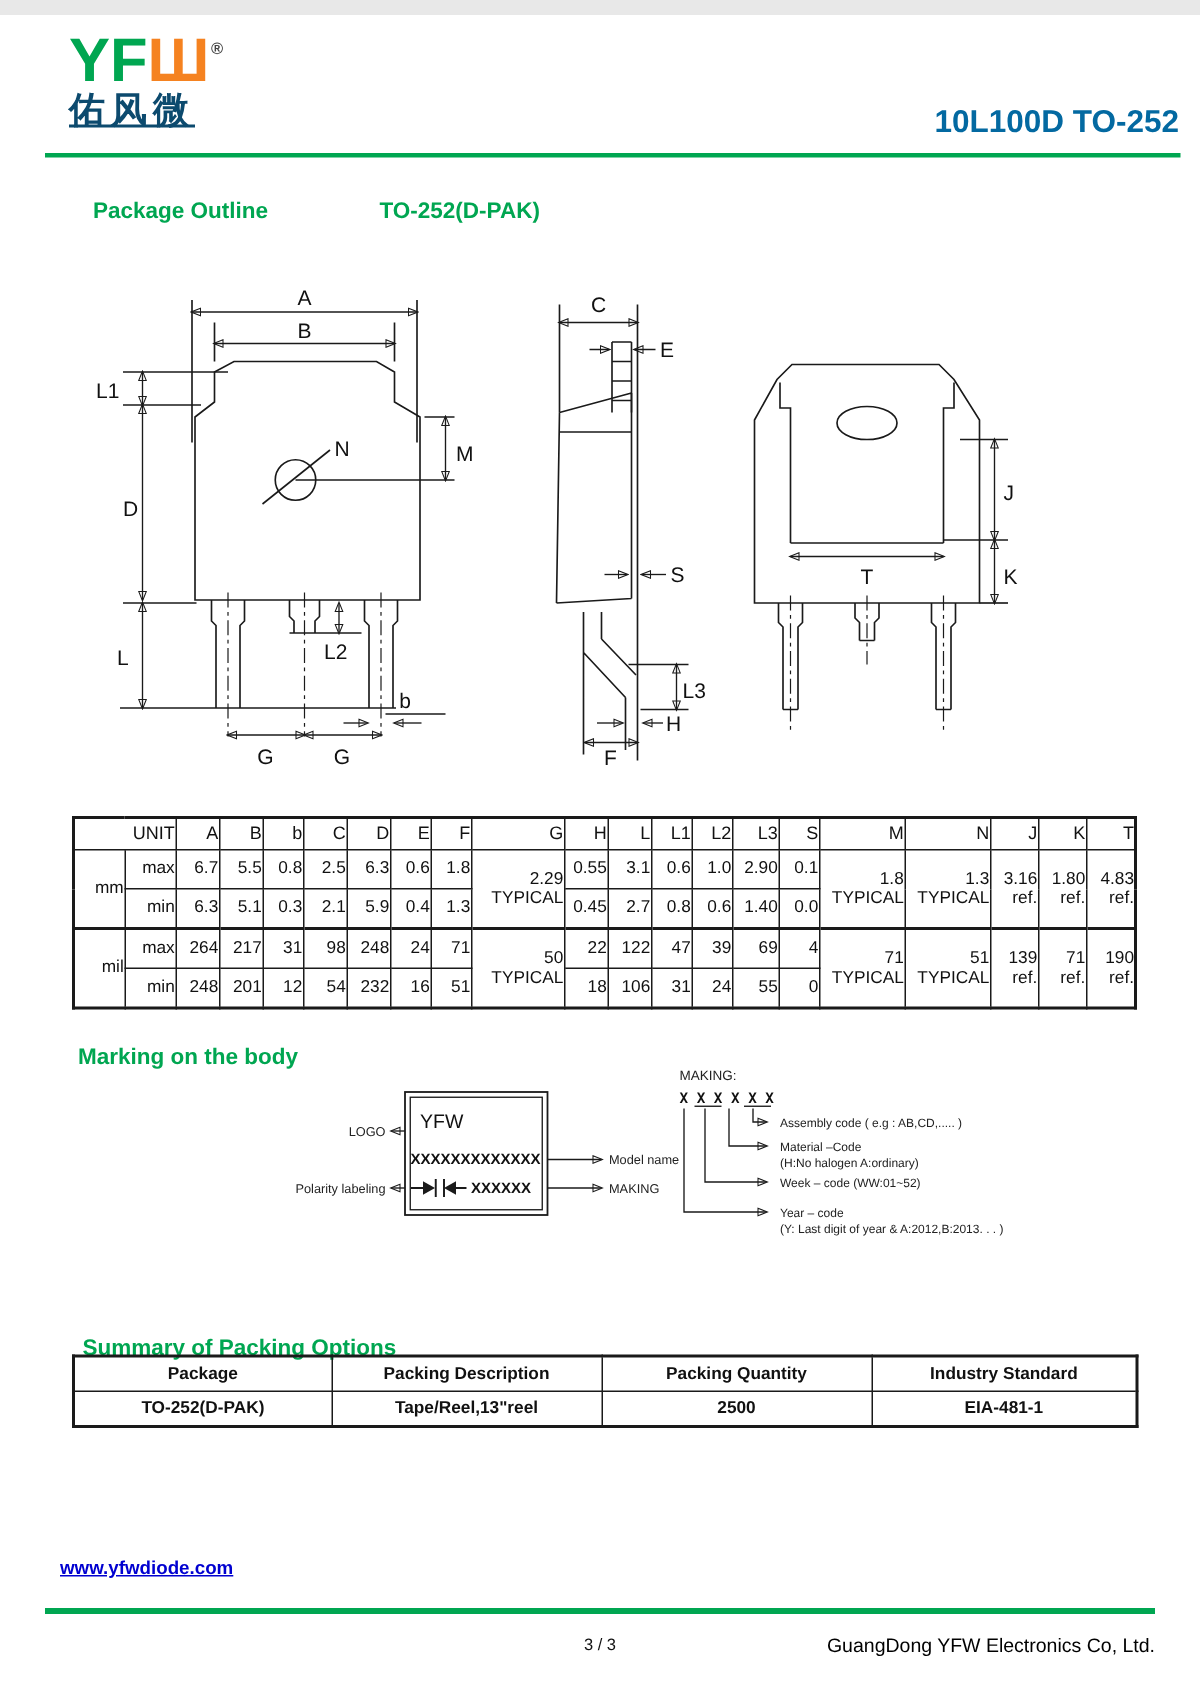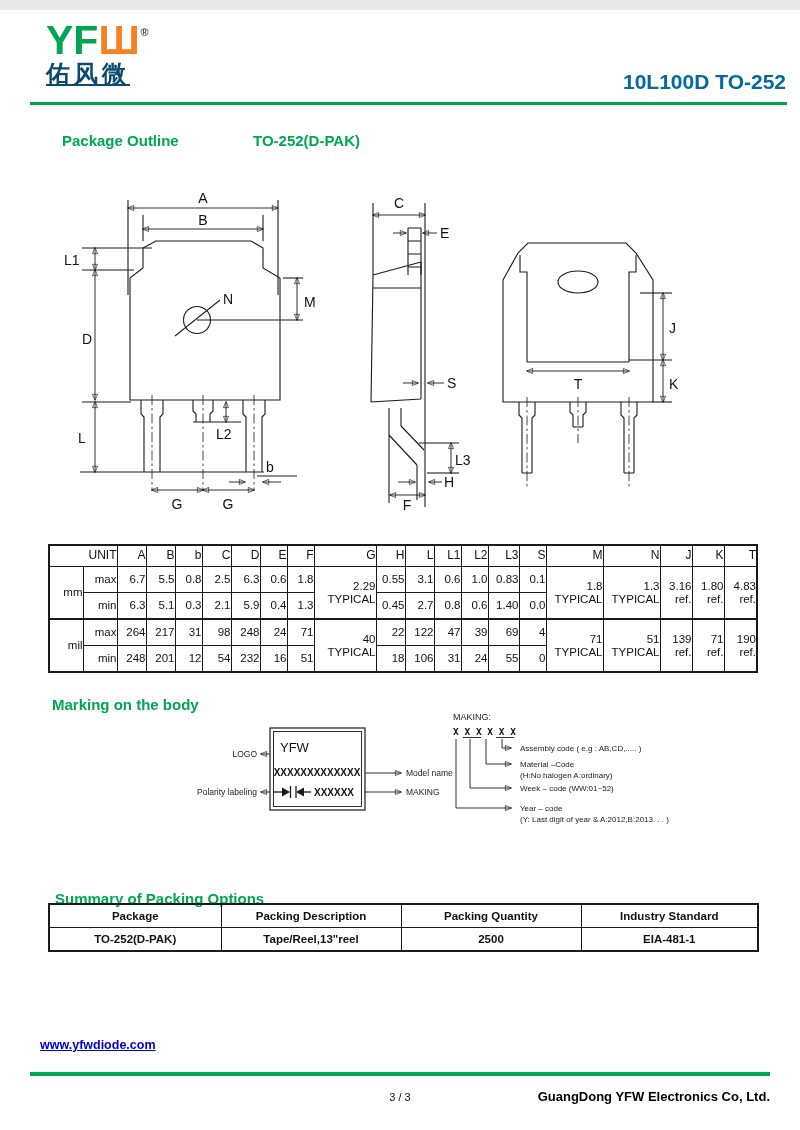--- a/index.html
+++ b/index.html
@@ -40,21 +40,21 @@
   .dimtab tr.grp td{ border-top-width:2px; }
   .l2span{ display:block; }
 
   
   .packtab{ width:710px; font-size:11.5px; font-weight:bold; text-align:center; border:2px solid var(--ink); }
   .packtab th,.packtab td{ border:1px solid var(--ink); padding:0; height:22px; }
 
   
   .site-link{ color:#0000d0; text-decoration:underline; font-weight:bold; font-size:12.5px; }
   .page-num{ font-size:11px; color:#111; }
-  .company{ font-size:13px; font-weight:bold; color:#000;text-align:right; }
+  .company{ font-size:13px; font-weight:normal; color:#000;text-align:right; }
 </style>
 </head>
 <body>
 
 <div class="page">
 
   <div class="abs" style="left:46px;top:10px">
     <div class="logo-en"><span class="yf">YF</span><span class="w">Ш</span><span class="logo-reg">®</span></div>
     <div class="logo-cn">佑风微</div>
   </div>
@@ -223,21 +223,21 @@
       <td>0.6</td>
       <td>1.8</td>
       <td rowspan="2">
             <span class="l2span">2.29</span>
             <span class="l2span">TYPICAL</span>
           </td>
       <td>0.55</td>
       <td>3.1</td>
       <td>0.6</td>
       <td>1.0</td>
-      <td>0.83</td>
+      <td>2.90</td>
       <td>0.1</td>
       <td rowspan="2">
             <span class="l2span">1.8</span>
             <span class="l2span">TYPICAL</span>
           </td>
       <td rowspan="2">
             <span class="l2span">1.3</span>
             <span class="l2span">TYPICAL</span>
           </td>
       <td rowspan="2">
@@ -273,21 +273,21 @@
       <td rowspan="2">mil</td>
       <td>max</td>
       <td>264</td>
       <td>217</td>
       <td>31</td>
       <td>98</td>
       <td>248</td>
       <td>24</td>
       <td>71</td>
       <td rowspan="2">
-            <span class="l2span">40</span>
+            <span class="l2span">50</span>
             <span class="l2span">TYPICAL</span>
           </td>
       <td>22</td>
       <td>122</td>
       <td>47</td>
       <td>39</td>
       <td>69</td>
       <td>4</td>
       <td rowspan="2">
             <span class="l2span">71</span>

